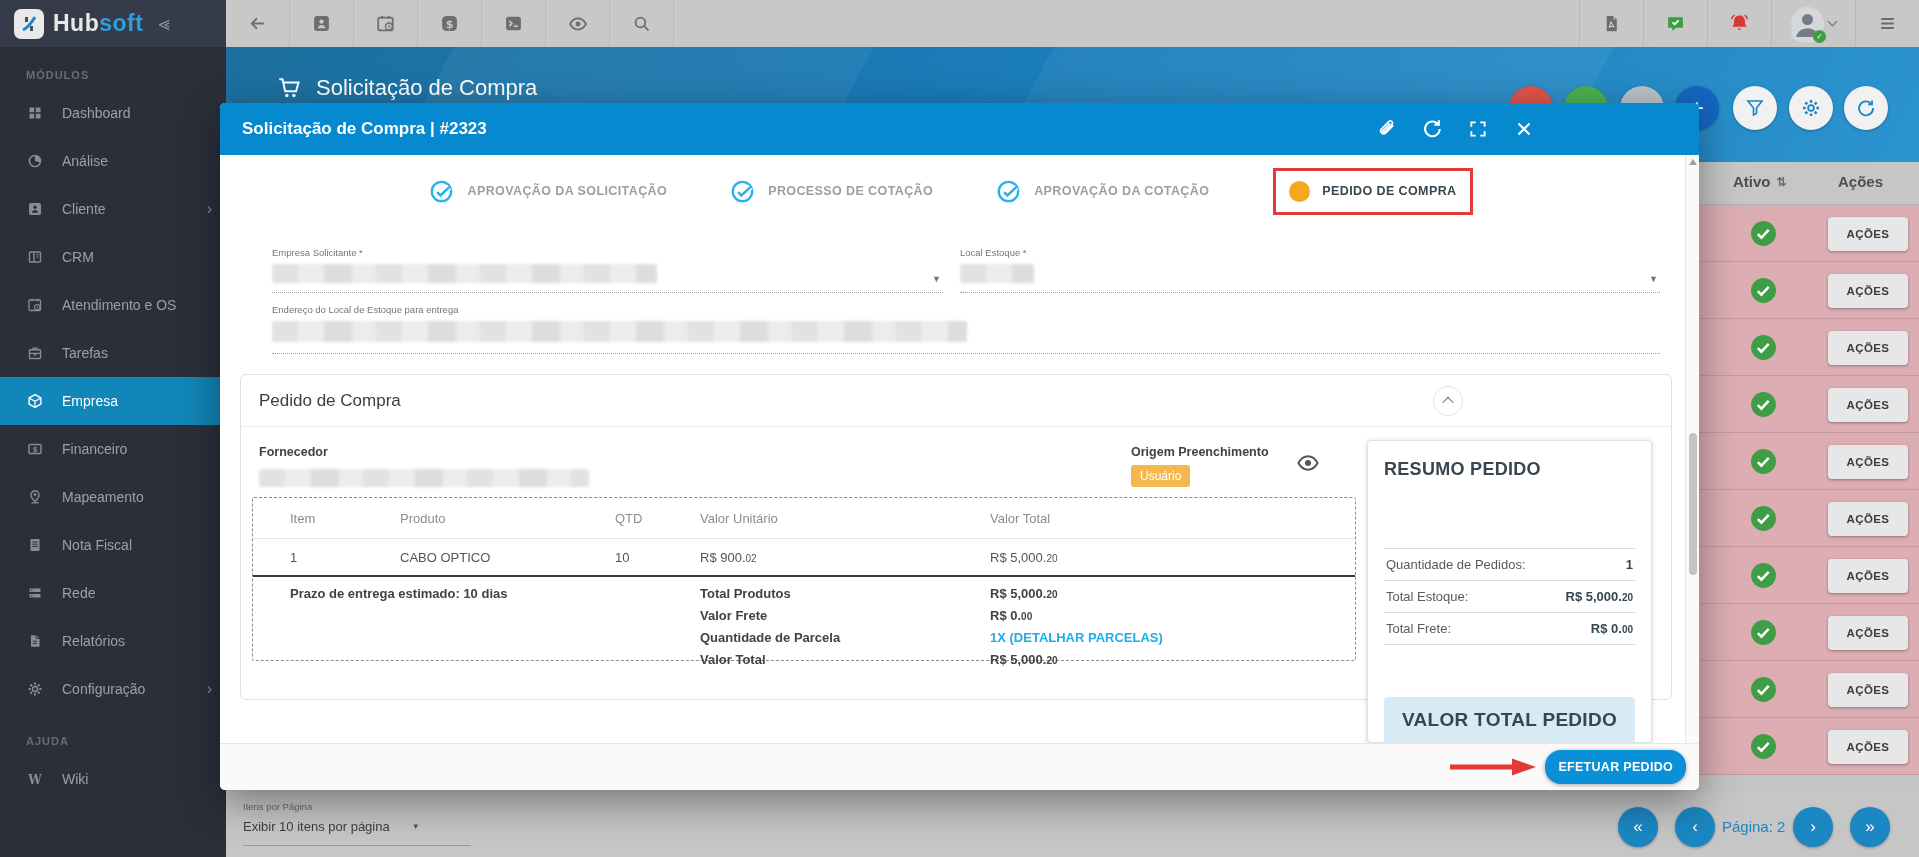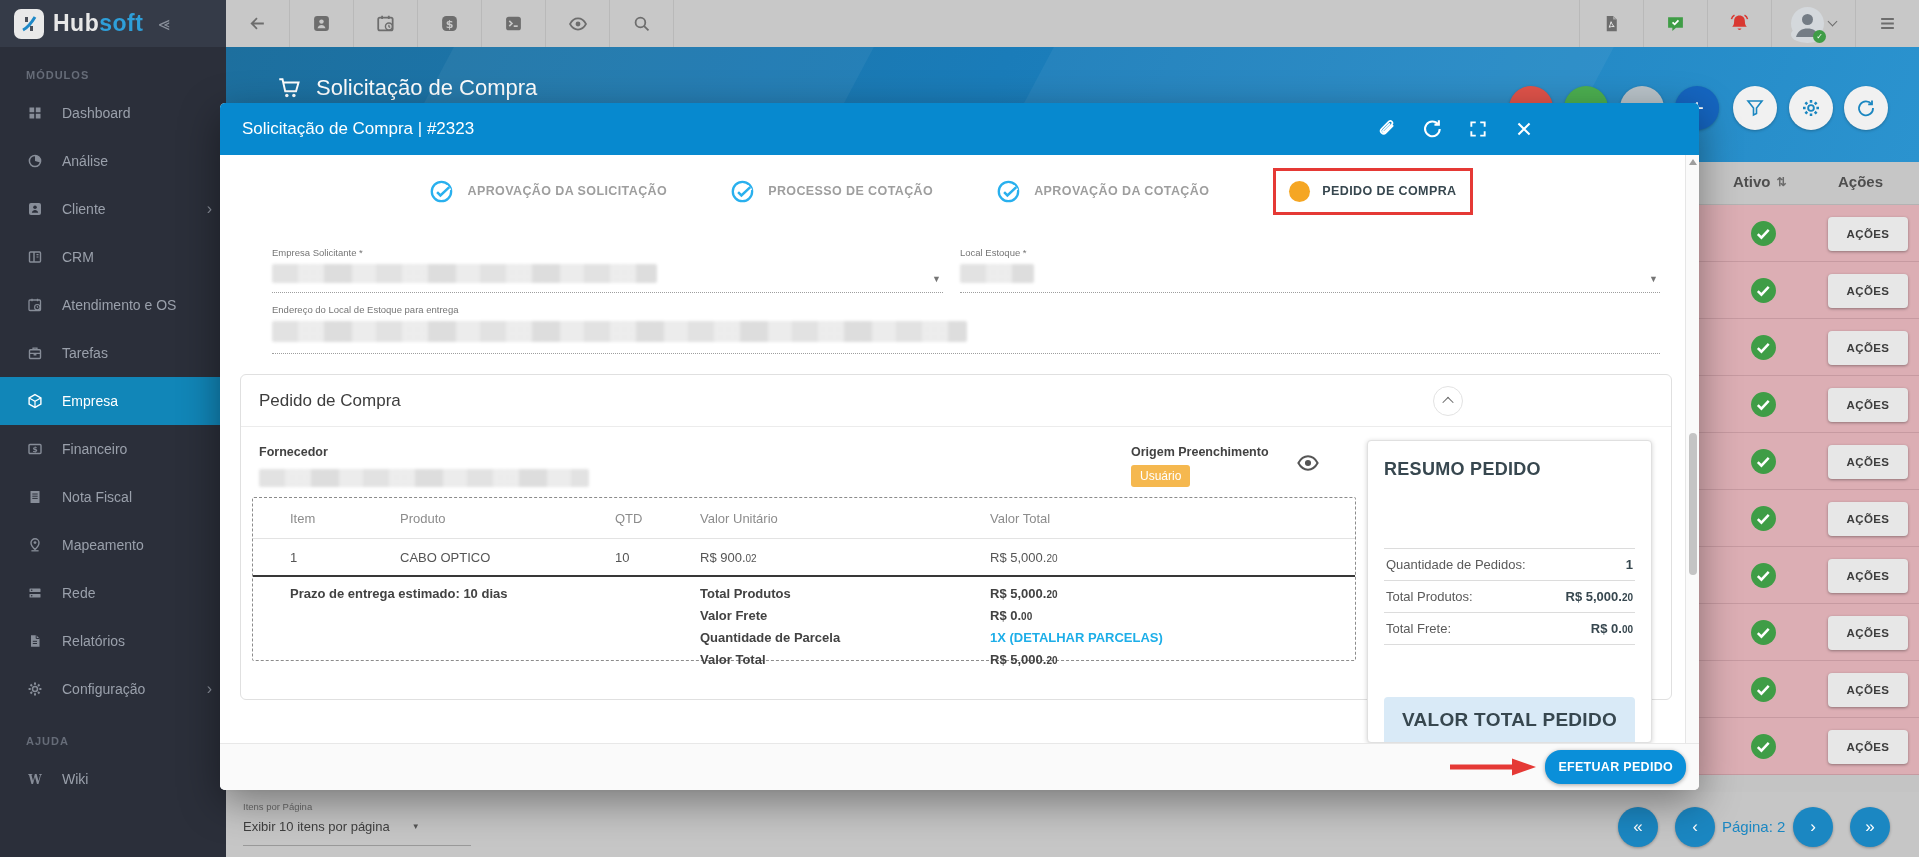--- a/index.html
+++ b/index.html
@@ -53,21 +53,21 @@
   .ipp-label { position:absolute; left:17px; top:9px; font-size:9.5px; color:#6a6a6a; }
   .ipp-value { position:absolute; left:17px; top:27px; font-size:13px; color:#3f3f3f; display:flex; align-items:center; gap:22px; cursor:pointer; }
   .ipp-value .tri { font-size:8px; color:#555; }
   .ipp-line { position:absolute; left:17px; top:53px; width:228px; border-bottom:1px solid #9a9a9a; }
   .pgbtn { position:absolute; top:15px; width:40px; height:40px; border-radius:50%; background:#1b87c2; color:#fff; border:none; font-size:17px; display:flex; align-items:center; justify-content:center; box-shadow:0 1px 3px rgba(0,0,0,.3); cursor:pointer; font-family:inherit; }
   .pg-label { position:absolute; top:26px; left:1496px; font-size:15px; color:#1b87c2; }
 
   
   .modal { position:absolute; left:220px; top:103px; width:1479px; height:687px; background:#fff; border-radius:5px; box-shadow:0 12px 40px rgba(0,0,0,.4); z-index:30; overflow:hidden; }
   .m-head { position:absolute; top:0; left:0; right:0; height:52px; background:#0789cf; display:flex; align-items:center; padding:0 22px; color:#fff; }
-  .m-title { font-size:17px; font-weight:400; }
+  .m-title { font-size:17px; font-weight:700; }
   .m-icons { margin-left:auto; display:flex; gap:24px; align-items:center; margin-right:142px; }
   .m-icons .mi { width:22px; height:22px; cursor:pointer; display:flex; align-items:center; justify-content:center; }
   .steps { position:absolute; top:58px; left:0; right:16px; height:60px; display:flex; align-items:center; justify-content:center; gap:64px; }
   .step { display:flex; align-items:center; gap:12px; font-size:12.5px; font-weight:bold; letter-spacing:.4px; color:#9e9e9e; cursor:pointer; }
   .step.current { color:#37474f; border:3px solid #e53935; padding:10px 13px; }
   .dot-orange { width:21px; height:21px; border-radius:50%; background:#f5a623; }
   .ffield { position:absolute; border-bottom:1px dotted #9e9e9e; height:46px; }
   .flabel { font-size:9.5px; color:#757575; }
   .redact { background-color:#f0f0f0; background-image:repeating-linear-gradient(90deg, rgba(0,0,0,.06) 0 26px, rgba(0,0,0,.015) 26px 52px, rgba(0,0,0,.08) 52px 80px, rgba(0,0,0,.02) 80px 104px); filter:blur(1.5px); border-radius:2px; margin-top:6px; }
   .fsel { position:absolute; right:2px; bottom:8px; font-size:9px; color:#757575; }
@@ -287,35 +287,35 @@
           <svg width="16" height="16" viewBox="0 0 16 16">
             <rect x="2" y="3.5" width="12" height="9" rx="1" fill="none" stroke="currentColor" stroke-width="1.4"></rect>
             <text x="8" y="10.6" font-size="7.5" font-weight="bold" text-anchor="middle" fill="currentColor" font-family="DejaVu Sans">$</text>
           </svg>
         </span>
       <span>Financeiro</span>
     </div>
     <div class="sitem">
       <span class="sic">
           <svg width="16" height="16" viewBox="0 0 16 16">
-            <rect x="3.5" y="2" width="9" height="12" rx=".5" fill="currentColor"></rect>
-            <path d="M5.3 5h5.4M5.3 7.2h5.4M5.3 9.4h5.4" stroke="#2b2f3a" stroke-width="1"></path>
-          </svg>
-        </span>
-      <span>Nota Fiscal</span>
-    </div>
-    <div class="sitem">
-      <span class="sic">
-          <svg width="16" height="16" viewBox="0 0 16 16">
             <path d="M8 1.8c2.2 0 4 1.7 4 3.9C12 8.6 8 12.6 8 12.6S4 8.6 4 5.7c0-2.2 1.8-3.9 4-3.9Z" fill="none" stroke="currentColor" stroke-width="1.4"></path>
             <circle cx="8" cy="5.6" r="1.4" fill="currentColor"></circle>
             <path d="M4.4 13.8h7.2" stroke="currentColor" stroke-width="1.3"></path>
           </svg>
         </span>
       <span>Mapeamento</span>
+    </div>
+    <div class="sitem">
+      <span class="sic">
+          <svg width="16" height="16" viewBox="0 0 16 16">
+            <rect x="3.5" y="2" width="9" height="12" rx=".5" fill="currentColor"></rect>
+            <path d="M5.3 5h5.4M5.3 7.2h5.4M5.3 9.4h5.4" stroke="#2b2f3a" stroke-width="1"></path>
+          </svg>
+        </span>
+      <span>Nota Fiscal</span>
     </div>
     <div class="sitem">
       <span class="sic">
           <svg width="16" height="16" viewBox="0 0 16 16">
             <rect x="2.5" y="3.4" width="11" height="3.7" rx=".6" fill="currentColor"></rect>
             <rect x="2.5" y="8.9" width="11" height="3.7" rx=".6" fill="currentColor"></rect>
             <circle cx="4.7" cy="5.2" r=".8" fill="#2b2f3a"></circle>
             <circle cx="4.7" cy="10.7" r=".8" fill="#2b2f3a"></circle>
           </svg>
         </span>
@@ -607,21 +607,21 @@
     </div>
 
     <div class="resumo">
       <div class="resumo-title">RESUMO PEDIDO</div>
       <div class="resumo-rows">
         <div class="rrow">
             <span>Quantidade de Pedidos:</span>
             <span class="rv"><span>1</span><span class="cents"></span></span>
           </div>
         <div class="rrow">
-            <span>Total Produtos:</span>
+            <span>Total Estoque:</span>
             <span class="rv"><span>R$ 5,000.</span><span class="cents">20</span></span>
           </div>
         <div class="rrow">
             <span>Total Frete:</span>
             <span class="rv"><span>R$ 0.</span><span class="cents">00</span></span>
           </div>
       </div>
       <div class="total-box">
         <div class="l1">VALOR TOTAL PEDIDO</div>
         <div class="l2"><span>R$ 5,000.</span></div>

